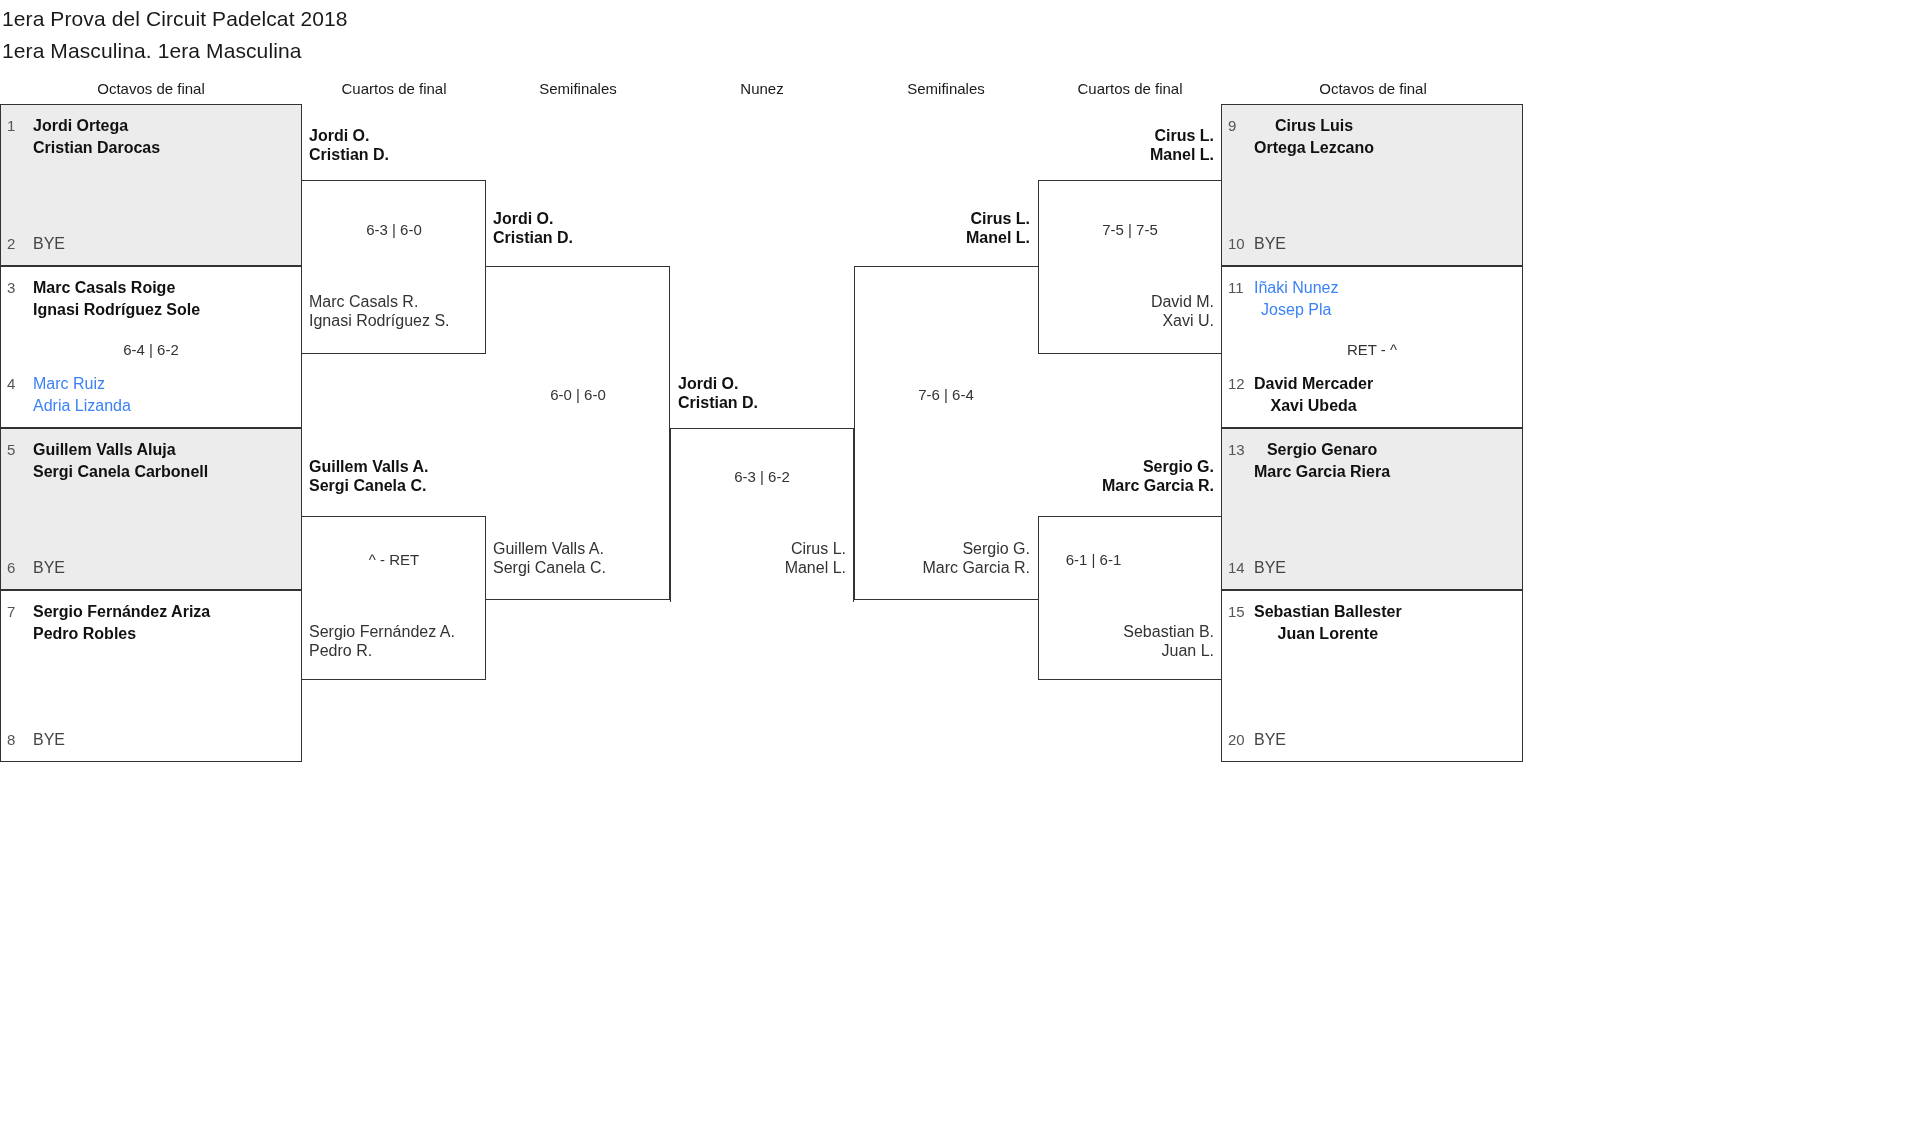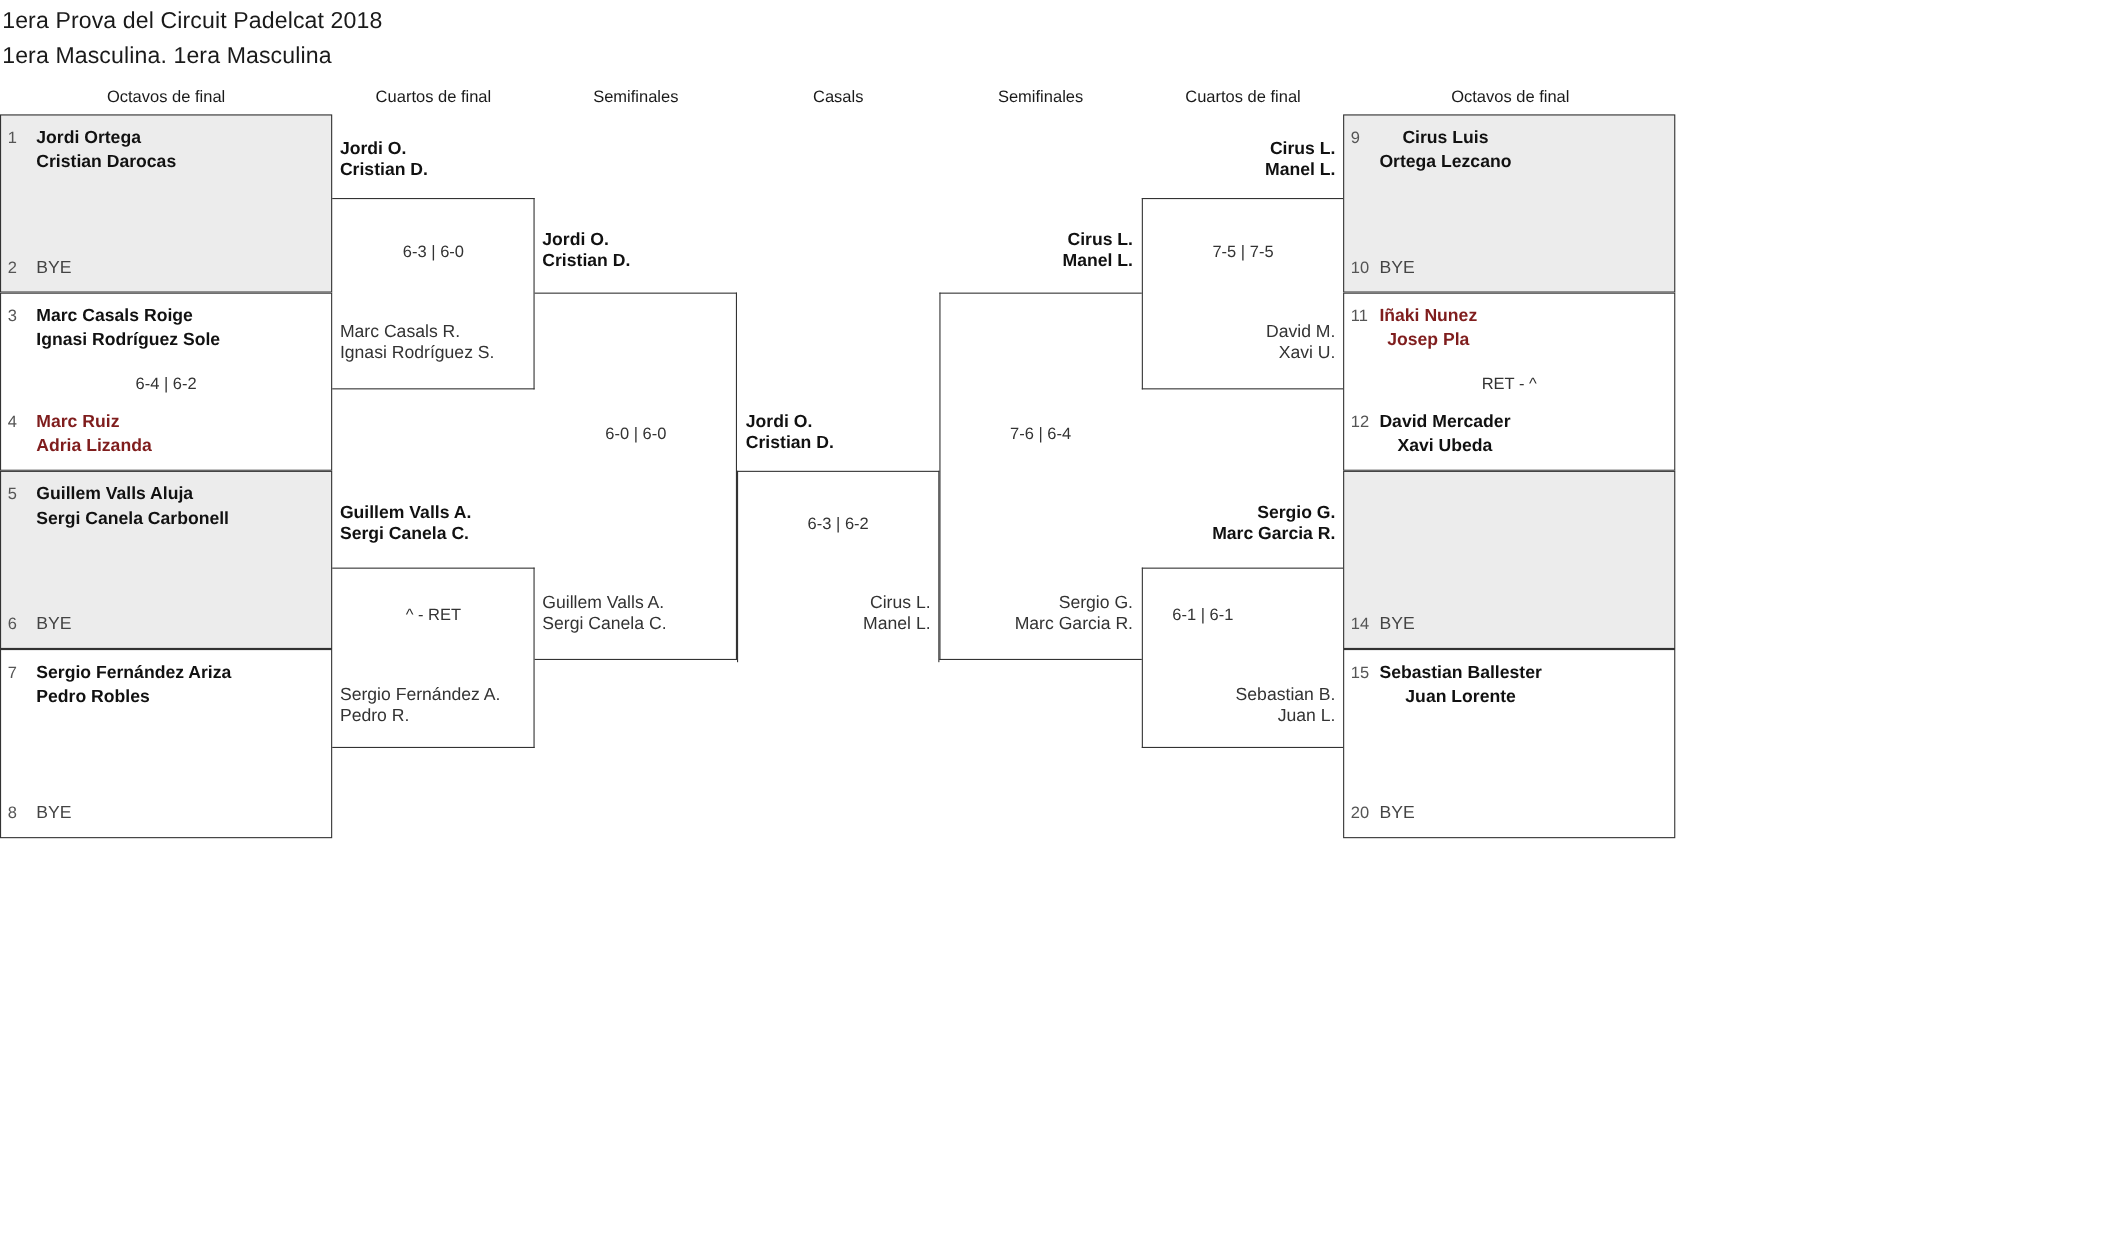--- a/index.html
+++ b/index.html
@@ -31,21 +31,21 @@
 
   
   .cell { position: absolute; border: 1px solid #333; overflow: hidden; }
   .cell.shaded { background: #ececec; }
   .cell.plain  { background: #ffffff; }
 
   .seed-top, .seed-bot { position: absolute; display: flex; align-items: flex-start; }
   .seed-num { font-size: 15px; color: #555; width: 26px; flex: 0 0 26px; line-height: 22px; }
   .seed-names { font-size: 16px; line-height: 22px; }
   .seed-names.win { font-weight: 700; color: #111; }
-  .seed-names.lose { font-weight: 700; color: #7f1d1d; }
+  .seed-names.lose { font-weight: 400; color: #3b82f6; }
   .seed-names.bye { font-weight: 400; color: #444; }
 
   
   .cell.left .seed-top  { left: 6px;  top: 10px;  width: 290px; }
   .cell.left .seed-bot  { left: 6px;  bottom: 10px; width: 290px; }
   .cell.left .seed-num  { text-align: left; }
   .cell.left .seed-names{ text-align: left; }
 
   
   .cell.right .seed-top  { left: 6px;  top: 10px; width: 290px; }
@@ -72,21 +72,21 @@
 <div class="header">
   <div class="title-block">
     <div class="title-line">1era Prova del Circuit Padelcat 2018</div>
     <div class="title-line">1era Masculina. 1era Masculina</div>
   </div>
 </div>
 
 <div class="round-hdr" style="left:0px;   width:302px;">Octavos de final</div>
 <div class="round-hdr" style="left:302px; width:184px;">Cuartos de final</div>
 <div class="round-hdr" style="left:486px; width:184px;">Semifinales</div>
-<div class="round-hdr" style="left:670px; width:184px;">Casals</div>
+<div class="round-hdr" style="left:670px; width:184px;">Nunez</div>
 <div class="round-hdr" style="left:854px; width:184px;">Semifinales</div>
 <div class="round-hdr" style="left:1038px;width:184px;">Cuartos de final</div>
 <div class="round-hdr" style="left:1222px;width:302px;">Octavos de final</div>
 
 <div class="bracket">
 
   <div class="cell left shaded" style="left:0px; top:104px; width:302px; height:162px;">
     <div class="seed-top">
       <span class="seed-num">1</span>
       <span class="seed-names win">
@@ -258,20 +258,27 @@
       <span class="seed-names win">
         <span>David Mercader</span><br>
         <span>Xavi Ubeda</span>
       </span>
     </div>
   </div>
 
   <div class="lbl score" style="left:1221px; top:340px; width:302px; text-align:center;">RET - ^</div>
 
   <div class="cell right shaded" style="left:1221px; top:428px; width:302px; height:162px;">
+    <div class="seed-top">
+      <span class="seed-num">13</span>
+      <span class="seed-names win">
+        <span>Sergio Genaro</span><br>
+        <span>Marc Garcia Riera</span>
+      </span>
+    </div>
     <div class="seed-bot">
       <span class="seed-num">14</span>
       <span class="seed-names bye">BYE</span>
     </div>
   </div>
 
   <div class="cell right plain" style="left:1221px; top:590px; width:302px; height:172px;">
     <div class="seed-top">
       <span class="seed-num">15</span>
       <span class="seed-names win">

